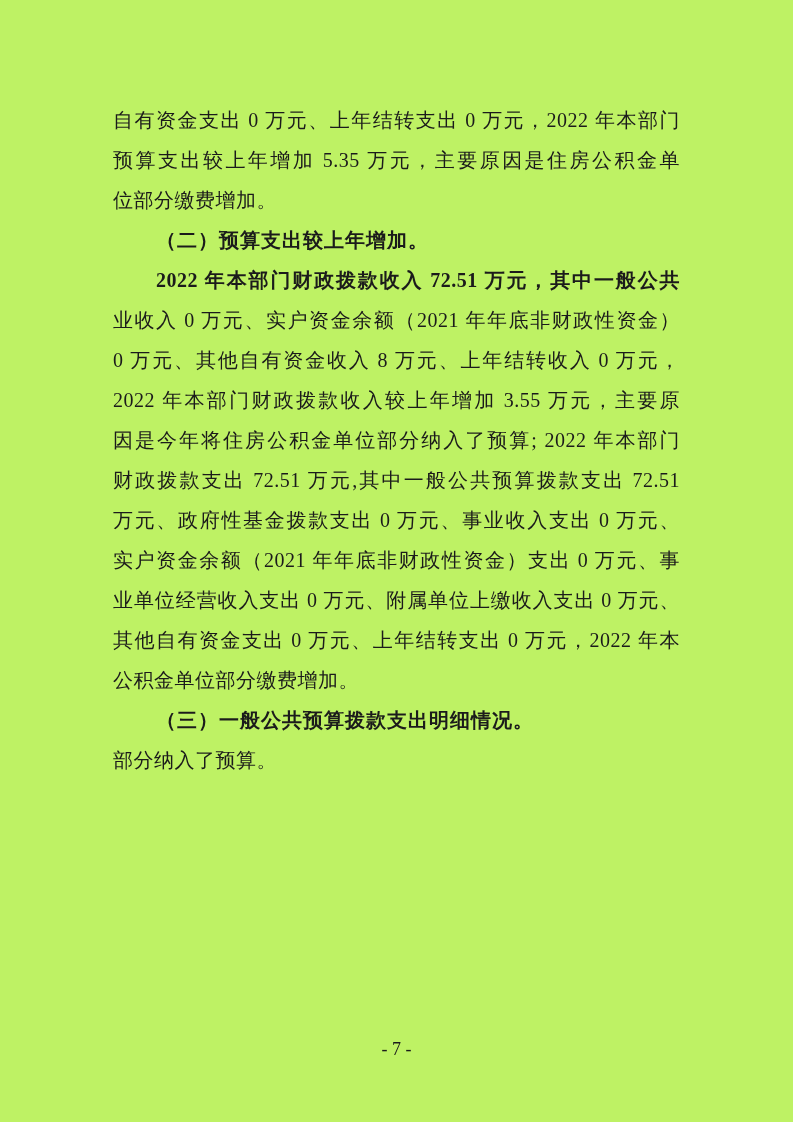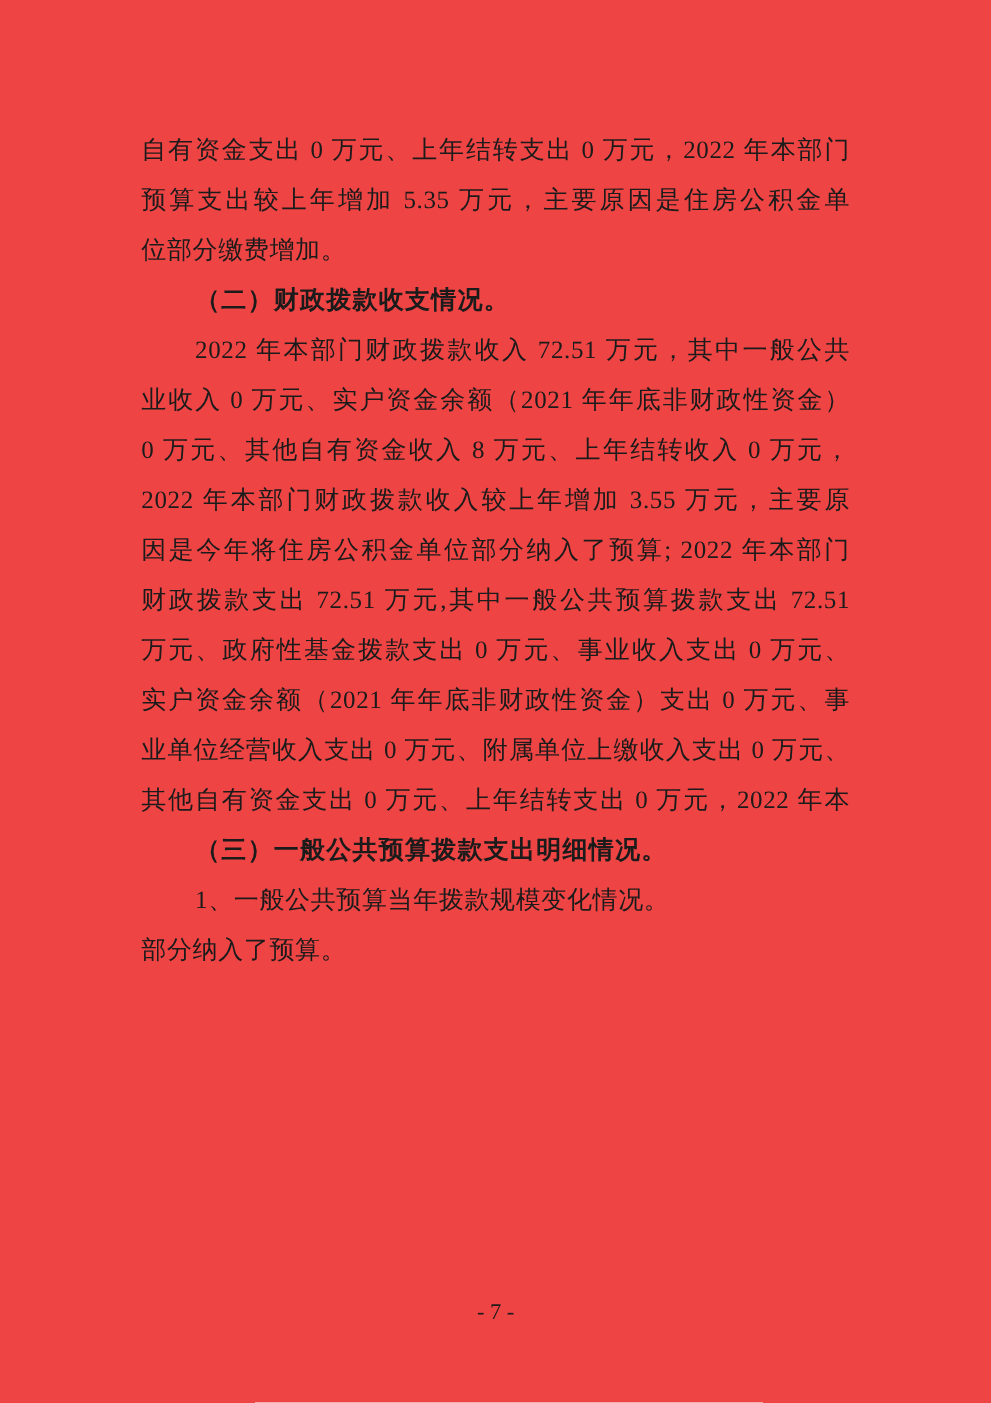--- a/index.html
+++ b/index.html
@@ -4,21 +4,21 @@
 <style>
   html, body {
     margin: 0;
     padding: 0;
     background: #ffffff;
   }
   .page {
     position: relative;
     width: 793px;
     height: 1122px;
-    background: #ef4444;
+    background: #bef264;
     overflow: hidden;
     font-family: "Liberation Serif", "DejaVu Serif", serif;
     color: #1b1b1b;
   }
   .content {
     position: absolute;
     left: 113px;
     top: 100px;
     width: 567px;
   }
@@ -30,20 +30,21 @@
     text-align: justify;
     text-align-last: justify;
     letter-spacing: 0.5px;
   }
   .ln-end {
     text-align: center;
     text-align-last: left;
   }
   .ln-ind {
     text-indent: 43px;
+    font-weight: bold;
   }
   .ln-head {
     font-family: "Liberation Sans", "DejaVu Sans", sans-serif;
     font-weight: bold;
     text-align: left;
     text-align-last: left;
     letter-spacing: 1px;
   }
   .footer {
     position: absolute;
@@ -57,32 +58,32 @@
   }
 </style>
 </head>
 <body>
 
 <div class="page">
   <div class="content">
     <div class="ln">自有资金支出 0 万元、上年结转支出 0 万元，2022 年本部门</div>
     <div class="ln">预算支出较上年增加 5.35 万元，主要原因是住房公积金单</div>
     <div class="ln ln-end">位部分缴费增加。</div>
-    <div class="ln ln-head ln-ind">（二）财政拨款收支情况。</div>
+    <div class="ln ln-head ln-ind">（二）预算支出较上年增加。</div>
     <div class="ln ln-ind">2022 年本部门财政拨款收入 72.51 万元，其中一般公共</div>
     <div class="ln">业收入 0 万元、实户资金余额（2021 年年底非财政性资金）</div>
     <div class="ln">0 万元、其他自有资金收入 8 万元、上年结转收入 0 万元，</div>
     <div class="ln">2022 年本部门财政拨款收入较上年增加 3.55 万元，主要原</div>
     <div class="ln">因是今年将住房公积金单位部分纳入了预算; 2022 年本部门</div>
     <div class="ln">财政拨款支出 72.51 万元,其中一般公共预算拨款支出 72.51</div>
     <div class="ln">万元、政府性基金拨款支出 0 万元、事业收入支出 0 万元、</div>
     <div class="ln">实户资金余额（2021 年年底非财政性资金）支出 0 万元、事</div>
     <div class="ln">业单位经营收入支出 0 万元、附属单位上缴收入支出 0 万元、</div>
     <div class="ln">其他自有资金支出 0 万元、上年结转支出 0 万元，2022 年本</div>
+    <div class="ln ln-end">公积金单位部分缴费增加。</div>
     <div class="ln ln-head ln-ind">（三）一般公共预算拨款支出明细情况。</div>
-    <div class="ln ln-end ln-ind">1、一般公共预算当年拨款规模变化情况。</div>
     <div class="ln ln-end">部分纳入了预算。</div>
   </div>
 
   <div class="footer">
     <span>- 7 -</span>
   </div>
 </div>
 
 </body></html>

